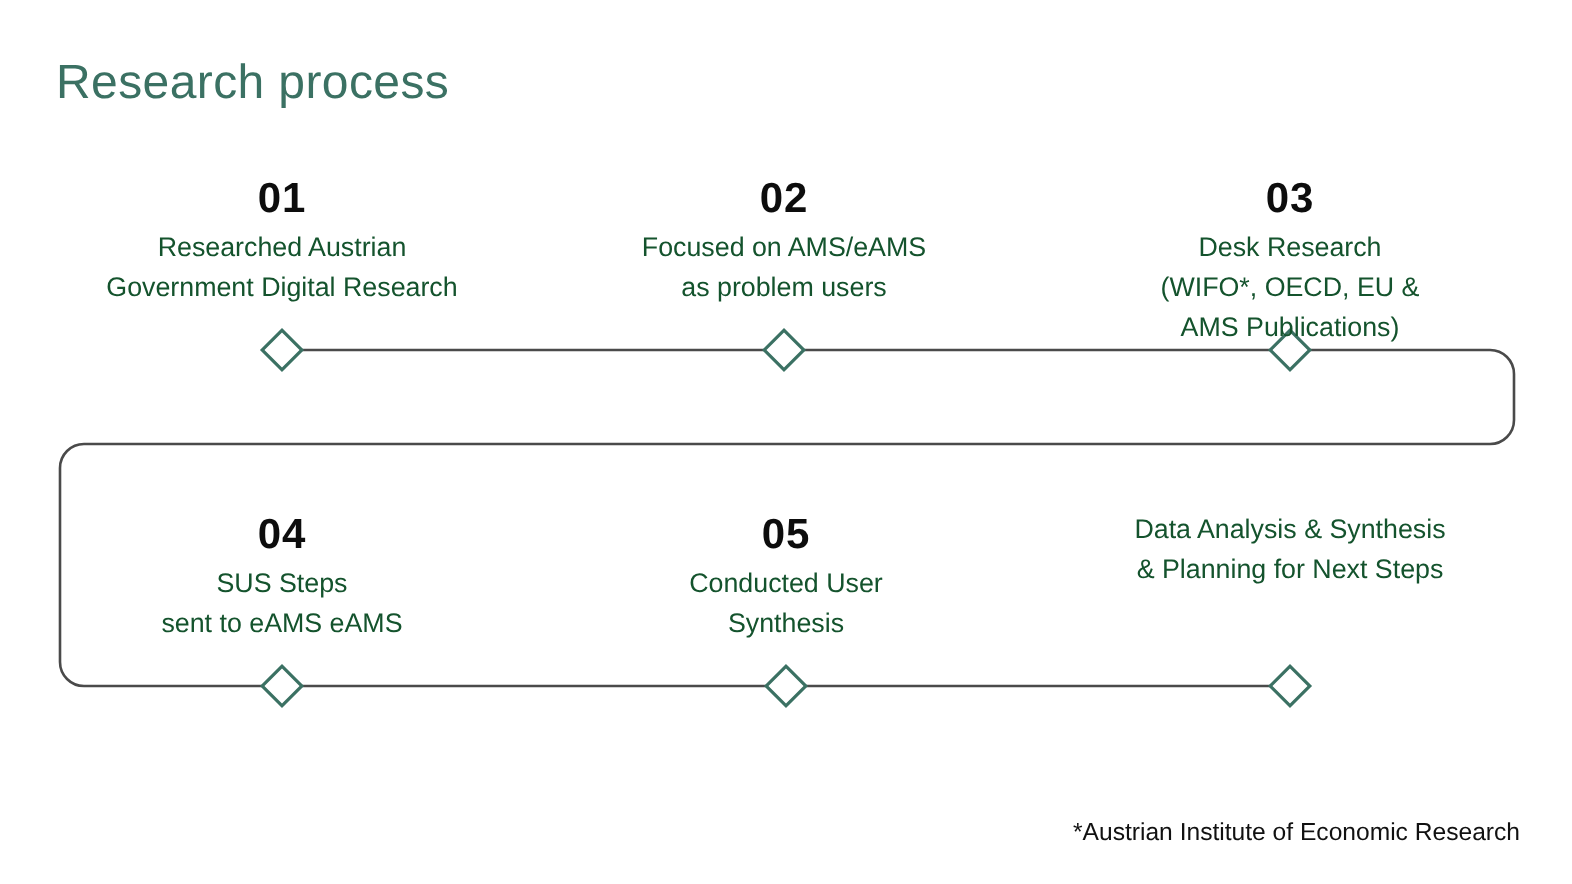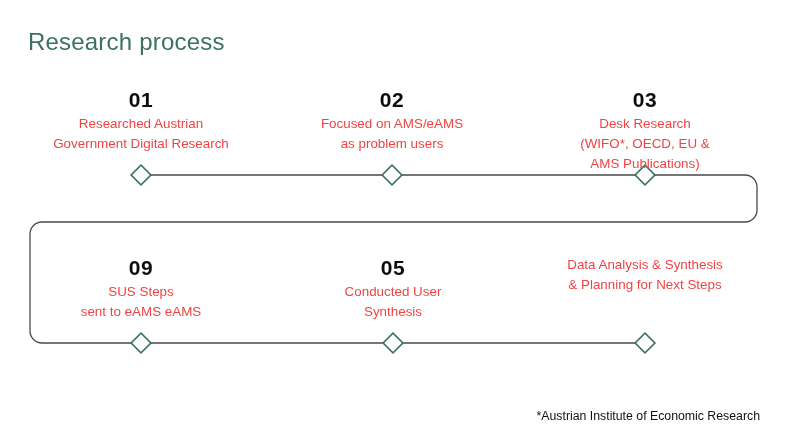--- a/index.html
+++ b/index.html
@@ -56,21 +56,21 @@
   .step-number {
     font-size: 21px;
     font-weight: 700;
     color: #0d0d0d;
     line-height: 1.25;
     letter-spacing: 0.5px;
     margin-bottom: 1px;
   }
   .step-lines {
     font-size: 13.4px;
-    color: #ef4444;
+    color: #14532d;
     line-height: 1.48;
     font-weight: 400;
   }
   .step-line {
     display: block;
     white-space: nowrap;
   }
 
   
   .row-1 { }
@@ -135,21 +135,21 @@
   <div class="step row-1" style="left:645px; top:87px;">
     <div class="step-number">03</div>
     <div class="step-lines">
       <span class="step-line">Desk Research</span>
       <span class="step-line">(WIFO*, OECD, EU &amp;</span>
       <span class="step-line">AMS Publications)</span>
     </div>
   </div>
 
   <div class="step row-2" style="left:141px; top:255px;">
-    <div class="step-number">09</div>
+    <div class="step-number">04</div>
     <div class="step-lines">
       <span class="step-line">SUS Steps</span>
       <span class="step-line">sent to eAMS eAMS</span>
     </div>
   </div>
 
   <div class="step row-2" style="left:393px; top:255px;">
     <div class="step-number">05</div>
     <div class="step-lines">
       <span class="step-line">Conducted User</span>

